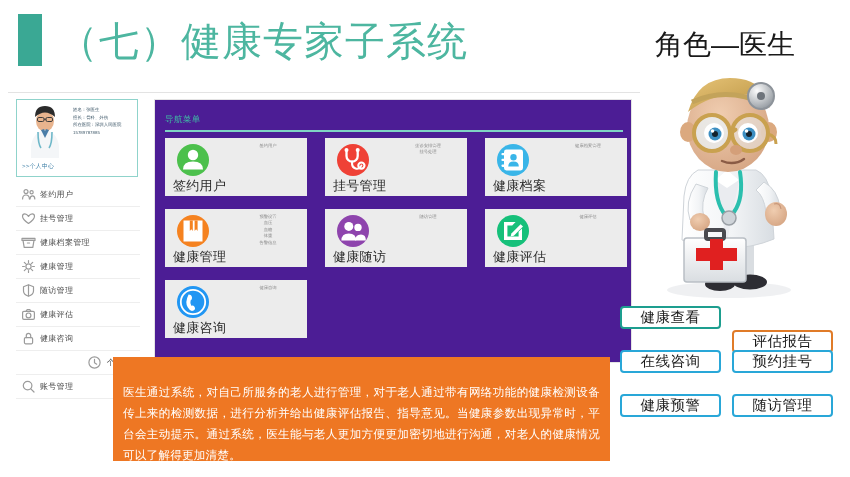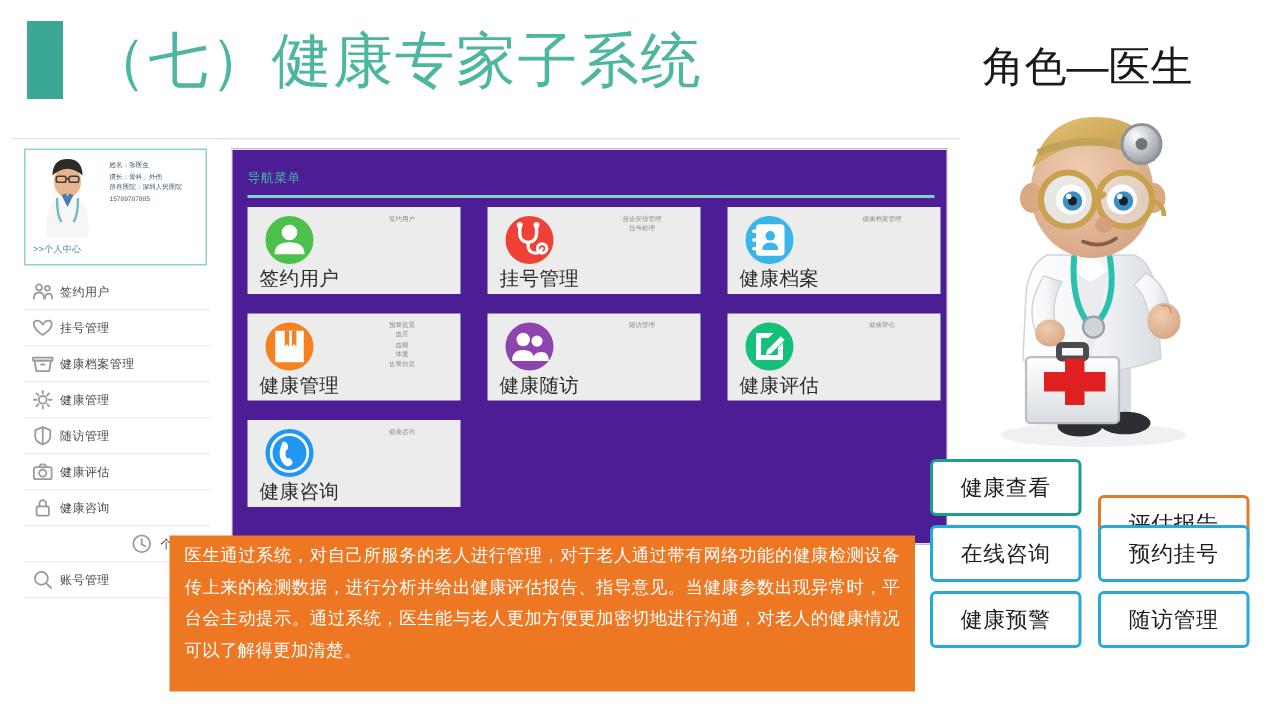--- a/index.html
+++ b/index.html
@@ -82,30 +82,30 @@
     position:absolute;right:6px;top:5px;width:66px;text-align:center;
     font-size:4.3px;line-height:6.4px;color:#8c8c8c;
   }
   .card-title{
     position:absolute;left:8px;bottom:1px;font-size:13px;color:#2b2b2b;
     letter-spacing:.3px;
   }
   
   #desc-box{
     position:absolute;left:113px;top:357px;width:497px;height:104px;
-    background:#ee7723;box-sizing:border-box;padding:3px 10px 0 10px;
+    background:#ee7723;box-sizing:border-box;padding:24px 10px 0 10px;
   }
   #desc-text{
     font-size:11.6px;line-height:21px;color:#ffffff;text-align:justify;
     letter-spacing:.2px;
   }
   
   #btn-grid{position:absolute;left:620px;top:306px;width:225px;height:130px;}
   .tagbtn{
-    position:absolute;width:101px;height:38px;border:2px solid #29a7d8;
+    position:absolute;width:101px;height:23px;border:2px solid #29a7d8;
     border-radius:4px;background:#ffffff;box-sizing:border-box;
     display:flex;align-items:center;justify-content:center;
     font-size:14.5px;color:#1b1b1b;letter-spacing:.5px;
   }
   
   #doctor-figure{position:absolute;left:624px;top:62px;width:215px;height:250px;}
 </style>
 </head>
 <body>
 

